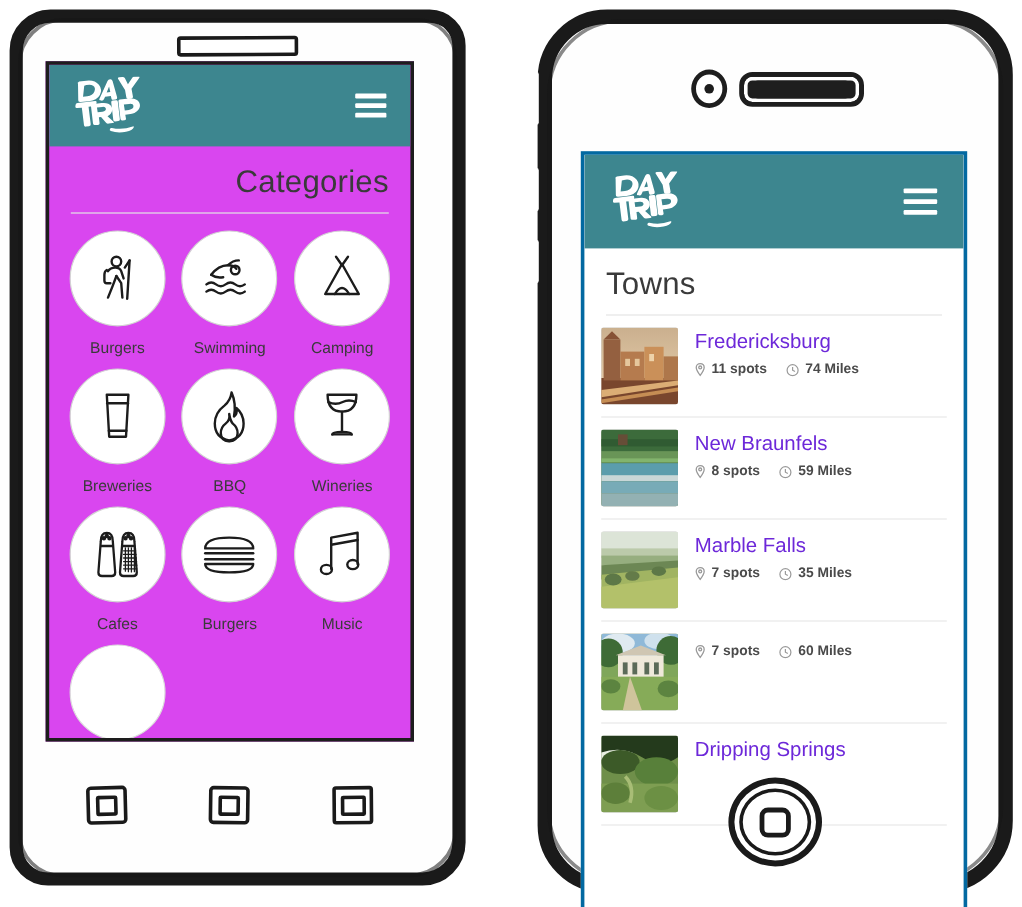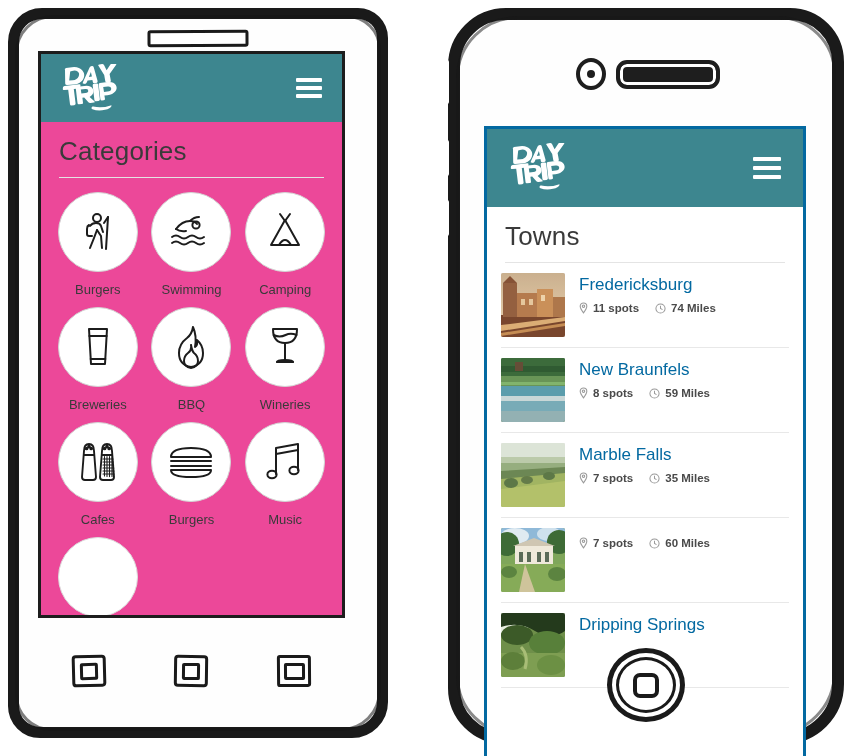--- a/index.html
+++ b/index.html
@@ -30,23 +30,24 @@
     border:3px solid #151515;
     border-radius:38px 34px 40px 36px;
     opacity:.55;pointer-events:none;
   }
   .android-speaker{
     position:absolute;left:50%;top:22px;transform:translateX(-50%) rotate(-0.3deg);
     width:95px;height:11px;border:3px solid #1a1a1a;border-radius:3px;background:#fff;
   }
   .android-screen{
     position:absolute;left:30px;top:43px;width:307px;height:567px;
-    background:#ec4899;overflow:hidden;
+    background:#d946ef;overflow:hidden;
     border:3px solid #1d1d1d;
     box-sizing:border-box;
+    text-align:right;
   }
   .android-nav{
     position:absolute;left:30px;bottom:42px;width:307px;height:50px;
     display:flex;justify-content:space-around;align-items:center;
   }
   .nav-sq{
     width:34px;height:32px;border:3px solid #1a1a1a;
     border-radius:4px;display:flex;align-items:center;justify-content:center;
     box-sizing:border-box;background:#fff;
   }
@@ -151,21 +152,21 @@
   .town-row{
     display:flex;align-items:flex-start;padding:10px 0 10px 0;
     border-bottom:1px solid #e8e8e8;cursor:pointer;
   }
   .town-thumb{
     width:64px;height:64px;flex:0 0 64px;border-radius:2px;overflow:hidden;
     background:#cfcfcf;position:relative;
   }
   .town-thumb svg{display:block;width:64px;height:64px;}
   .town-info{padding-left:14px;padding-top:2px;}
-  .town-name{font-size:17px;color:#0369a1;font-weight:400;line-height:1.2;}
+  .town-name{font-size:17px;color:#6d28d9;font-weight:400;line-height:1.2;}
   .town-meta{margin-top:7px;display:flex;align-items:center;gap:16px;}
   .meta-item{display:flex;align-items:center;gap:5px;font-size:11.5px;color:#4a4a4a;font-weight:bold;}
   .meta-item svg{display:block;}
 </style>
 </head>
 <body>
 
 <div class="stage">
 
   <div class="phone" id="android-phone">

